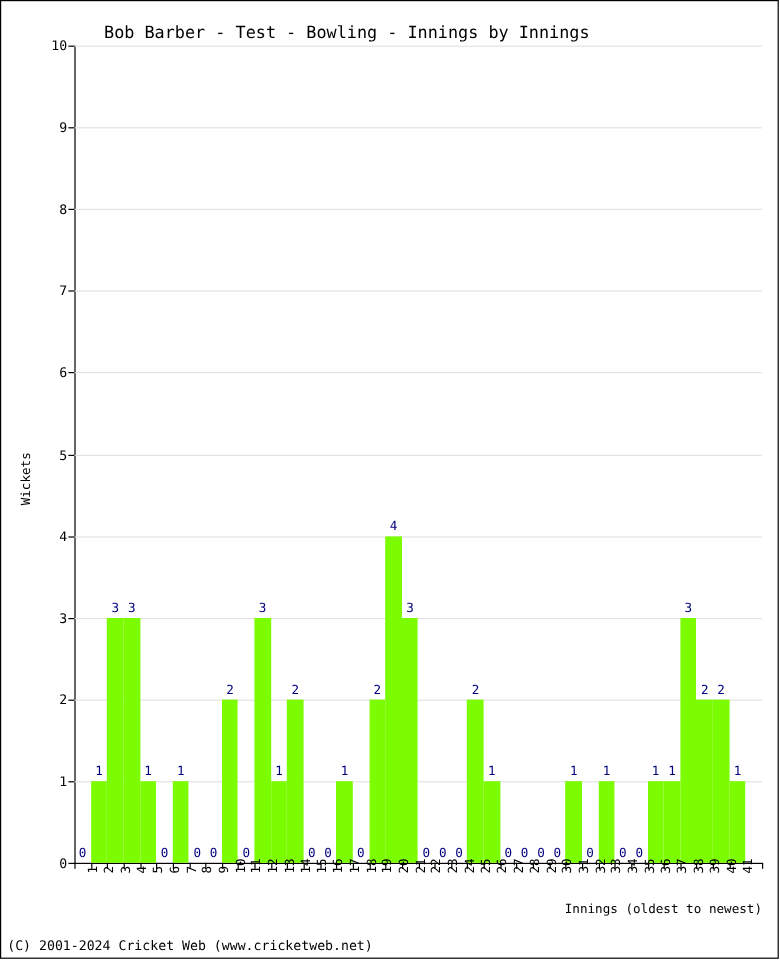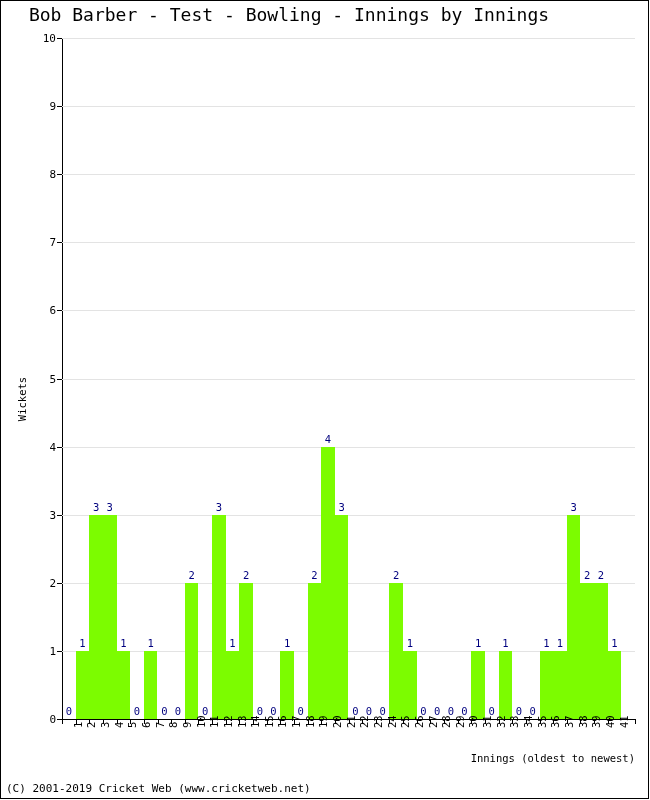--- a/index.html
+++ b/index.html
@@ -19,24 +19,24 @@
     left: 0;
     top: 0;
     width: 649px;
     height: 799px;
     border: 1px solid #000000;
     box-sizing: border-box;
   }
   #chart-title {
     position: absolute;
     left: 0;
-    top: 4px;
+    top: 20px;
     width: 578px;
     text-align: center;
-    font-size: 18px;
+    font-size: 14px;
     color: #000000;
     letter-spacing: 0px;
     white-space: pre;
   }
   
   #plot {
     position: absolute;
     left: 62px;
     top: 38px;
     width: 573px;
@@ -263,21 +263,21 @@
     <div class="bar-label" style="left: 500.786px; width: 21.6429px; color: rgb(0, 0, 127); top: 463.7px;">3</div>
     <div class="bar" style="left: 518.429px; width: 13.6429px; height: 136.2px; background: rgb(124, 252, 0);"></div>
     <div class="bar-label" style="left: 514.429px; width: 21.6429px; color: rgb(0, 0, 127); top: 531.8px;">2</div>
     <div class="bar" style="left: 532.071px; width: 13.6429px; height: 136.2px; background: rgb(124, 252, 0);"></div>
     <div class="bar-label" style="left: 528.071px; width: 21.6429px; color: rgb(0, 0, 127); top: 531.8px;">2</div>
     <div class="bar" style="left: 545.714px; width: 13.6429px; height: 68.1px; background: rgb(124, 252, 0);"></div>
     <div class="bar-label" style="left: 541.714px; width: 21.6429px; color: rgb(0, 0, 127); top: 599.9px;">1</div>
   </div>
 
 <div id="x-axis-title">Innings (oldest to newest)</div>
-<div id="copyright">(C) 2001-2019 Cricket Web (www.cricketweb.net)</div>
+<div id="copyright">(C) 2001-2024 Cricket Web (www.cricketweb.net)</div>
 
 <div class="xtick" style="left: 62px;"></div>
 <div class="xlabel" style="left: 72.8214px; top: 728px;">1</div>
 <div class="xtick" style="left: 75.6429px;"></div>
 <div class="xlabel" style="left: 86.4643px; top: 728px;">2</div>
 <div class="xtick" style="left: 89.2857px;"></div>
 <div class="xlabel" style="left: 100.107px; top: 728px;">3</div>
 <div class="xtick" style="left: 102.929px;"></div>
 <div class="xlabel" style="left: 113.75px; top: 728px;">4</div>
 <div class="xtick" style="left: 116.571px;"></div>

